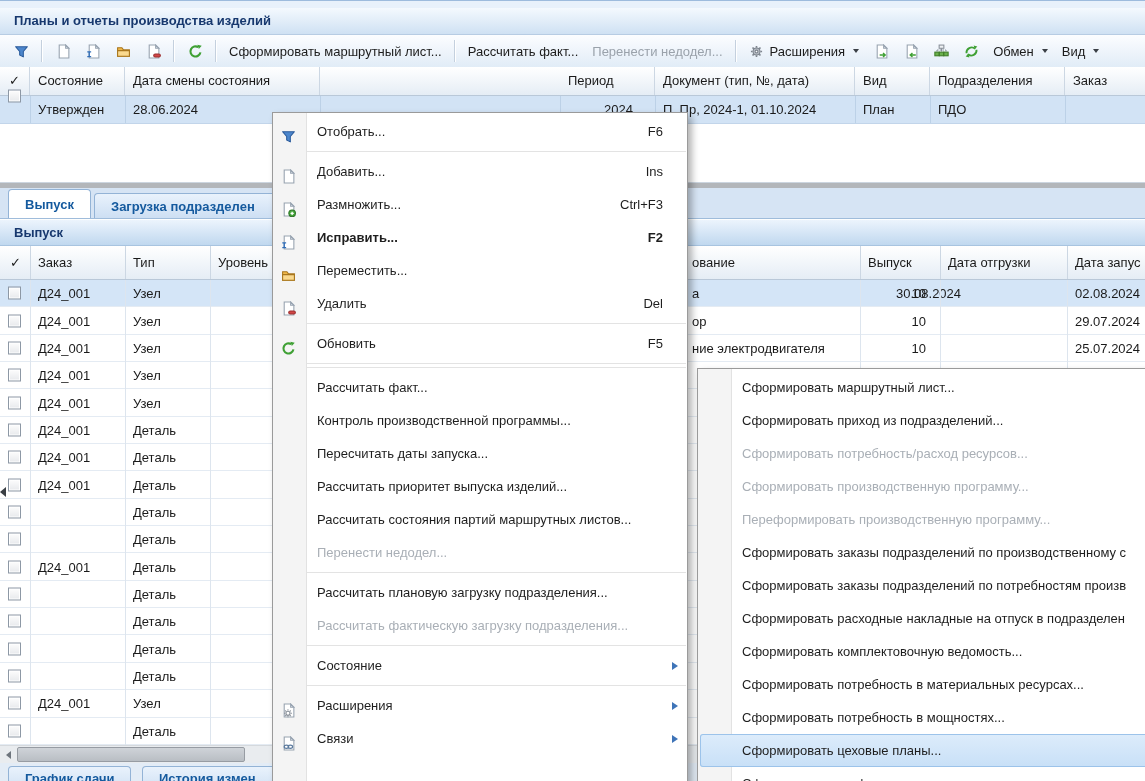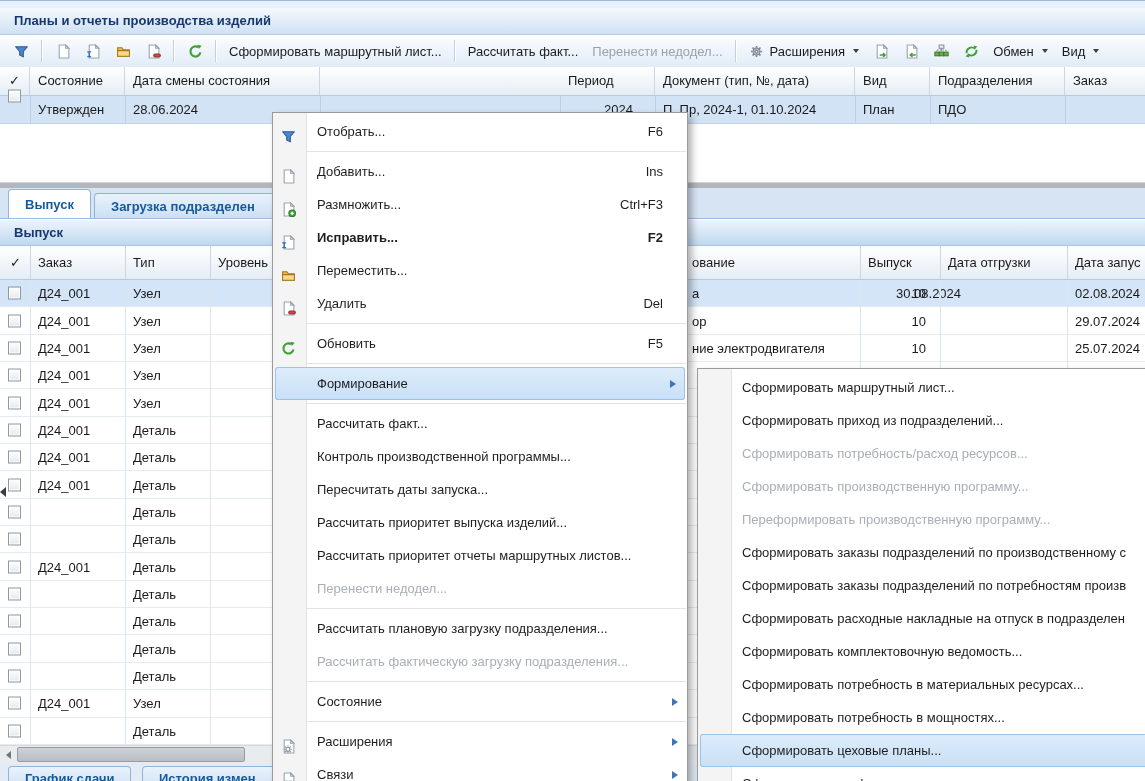--- a/index.html
+++ b/index.html
@@ -426,27 +426,26 @@
             <path d="M3 1h6l3 3v9H3z" fill="#fff" stroke="#98a3b0"></path>
             <path d="M9 1v3h3z" fill="#e8edf3" stroke="#98a3b0"></path>
             <rect x="7.2" y="9.4" width="6.2" height="2.8" rx="1.4" fill="#d24646" stroke="#9c2f2f"></rect>
           </svg></span><span>Удалить</span><span class="sc">Del</span></div>
       <div class="msep"></div>
       <div class="mi"><span class="mic"><svg width="15" height="15" viewBox="0 0 14 14" xmlns="http://www.w3.org/2000/svg">
             <path d="M11.6 7.8A4.7 4.7 0 1 1 9.6 3" fill="none" stroke="#3fa034" stroke-width="2"></path>
             <path d="M8.8.6l4 1-2.7 3z" fill="#3fa034"></path>
           </svg></span><span>Обновить</span><span class="sc">F5</span></div>
       <div class="msep"></div>
-      <div class="mi hl"><span>Формирование</span><span class="arr"></span></div>
       <div class="msep"></div>
       <div class="mi"><span>Рассчитать факт...</span></div>
       <div class="mi"><span>Контроль производственной программы...</span></div>
       <div class="mi"><span>Пересчитать даты запуска...</span></div>
       <div class="mi"><span>Рассчитать приоритет выпуска изделий...</span></div>
-      <div class="mi"><span>Рассчитать приоритет отчеты маршрутных листов...</span></div>
+      <div class="mi"><span>Рассчитать состояния партий маршрутных листов...</span></div>
       <div class="mi dis"><span>Перенести недодел...</span></div>
       <div class="msep"></div>
       <div class="mi"><span>Рассчитать плановую загрузку подразделения...</span></div>
       <div class="mi dis"><span>Рассчитать фактическую загрузку подразделения...</span></div>
       <div class="msep"></div>
       <div class="mi"><span>Состояние</span><span class="arr"></span></div>
       <div class="msep"></div>
       <div class="mi"><span class="mic"><svg width="15" height="15" viewBox="0 0 14 14" xmlns="http://www.w3.org/2000/svg">
             <path d="M3 1h6l3 3v9H3z" fill="#fff" stroke="#98a3b0"></path>
             <path d="M9 1v3h3z" fill="#e8edf3" stroke="#98a3b0"></path>

